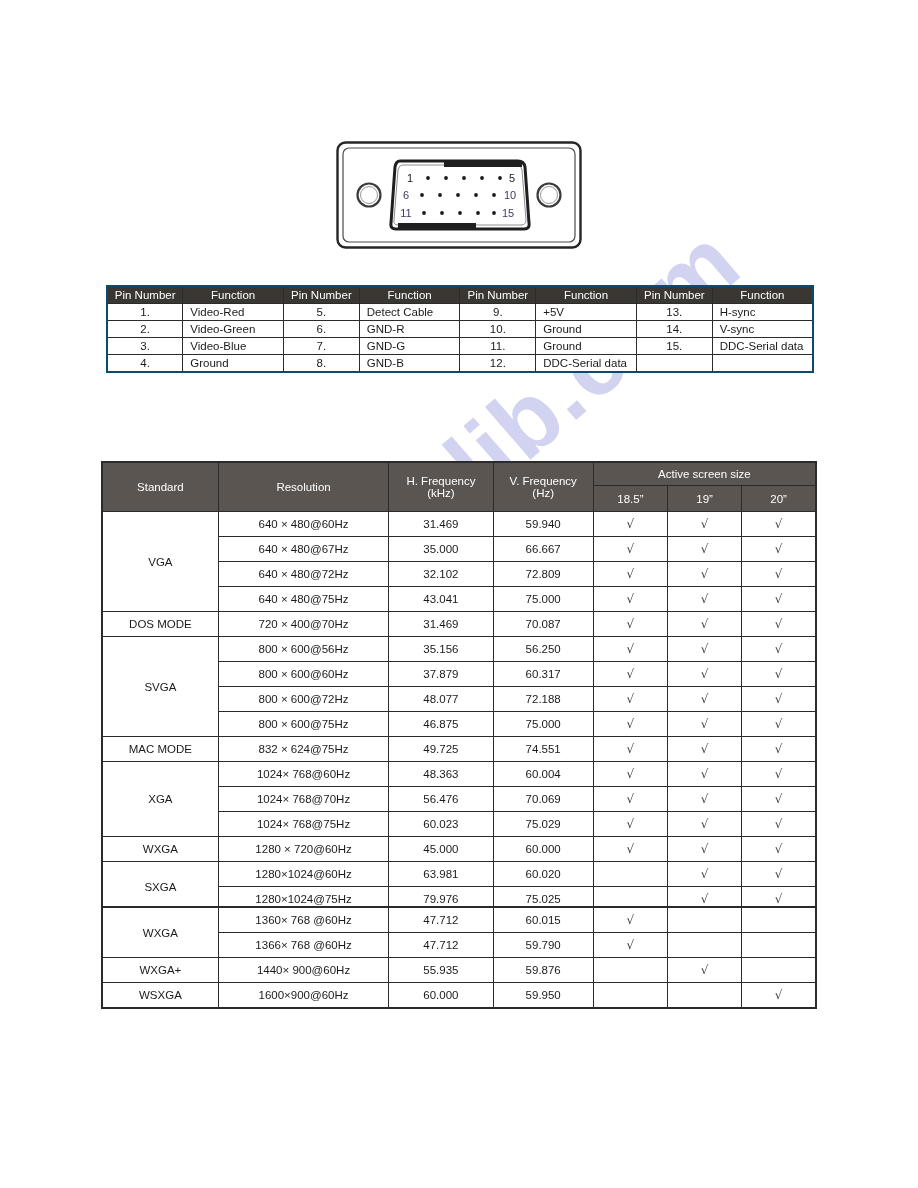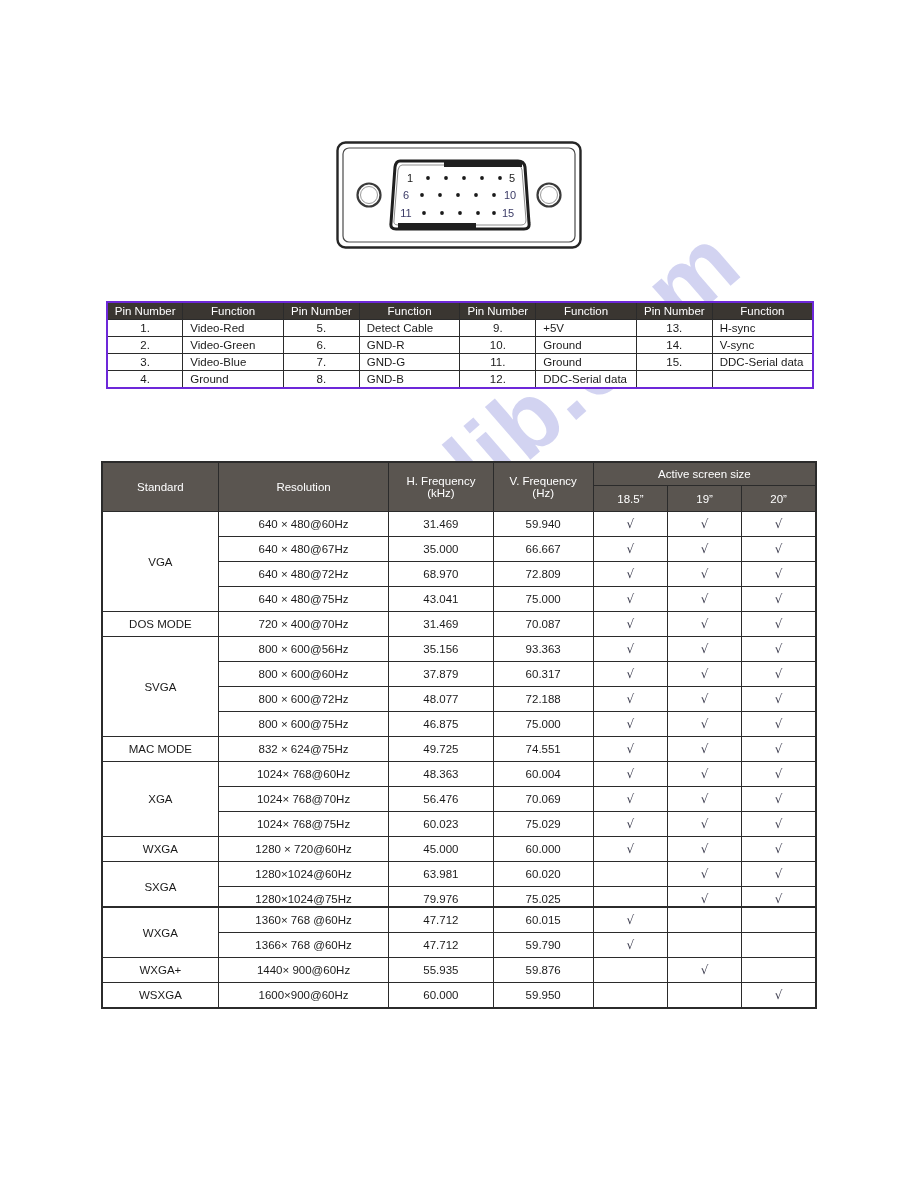--- a/index.html
+++ b/index.html
@@ -64,23 +64,23 @@
     padding: 0;
     text-align: center;
     vertical-align: middle;
     background: #ffffff;
     font-weight: normal;
   }
 
   
   #pin-table {
     left: 106px;
-    top: 301px;
+    top: 285px;
     width: 708px;
-    border: 2px solid #6d28d9;
+    border: 2px solid #0c4a6e;
   }
   #pin-table th {
     background: #3a3631;
     color: #ffffff;
     font-size: 11.5px;
     height: 16px;
     line-height: 16px;
     border-color: #2b2b2b;
   }
   #pin-table td {
@@ -306,21 +306,21 @@
       <tr>
         <td class="res-cell">640 × 480@67Hz</td>
         <td class="freq-cell">35.000</td>
         <td class="freq-cell">66.667</td>
         <td><span class="check">√</span></td>
         <td><span class="check">√</span></td>
         <td><span class="check">√</span></td>
       </tr>
       <tr>
         <td class="res-cell">640 × 480@72Hz</td>
-        <td class="freq-cell">68.970</td>
+        <td class="freq-cell">32.102</td>
         <td class="freq-cell">72.809</td>
         <td><span class="check">√</span></td>
         <td><span class="check">√</span></td>
         <td><span class="check">√</span></td>
       </tr>
       <tr>
         <td class="res-cell">640 × 480@75Hz</td>
         <td class="freq-cell">43.041</td>
         <td class="freq-cell">75.000</td>
         <td><span class="check">√</span></td>
@@ -333,21 +333,21 @@
         <td class="freq-cell">31.469</td>
         <td class="freq-cell">70.087</td>
         <td><span class="check">√</span></td>
         <td><span class="check">√</span></td>
         <td><span class="check">√</span></td>
       </tr>
       <tr>
         <td class="std-cell" rowspan="4">SVGA</td>
         <td class="res-cell">800 × 600@56Hz</td>
         <td class="freq-cell">35.156</td>
-        <td class="freq-cell">93.363</td>
+        <td class="freq-cell">56.250</td>
         <td><span class="check">√</span></td>
         <td><span class="check">√</span></td>
         <td><span class="check">√</span></td>
       </tr>
       <tr>
         <td class="res-cell">800 × 600@60Hz</td>
         <td class="freq-cell">37.879</td>
         <td class="freq-cell">60.317</td>
         <td><span class="check">√</span></td>
         <td><span class="check">√</span></td>

